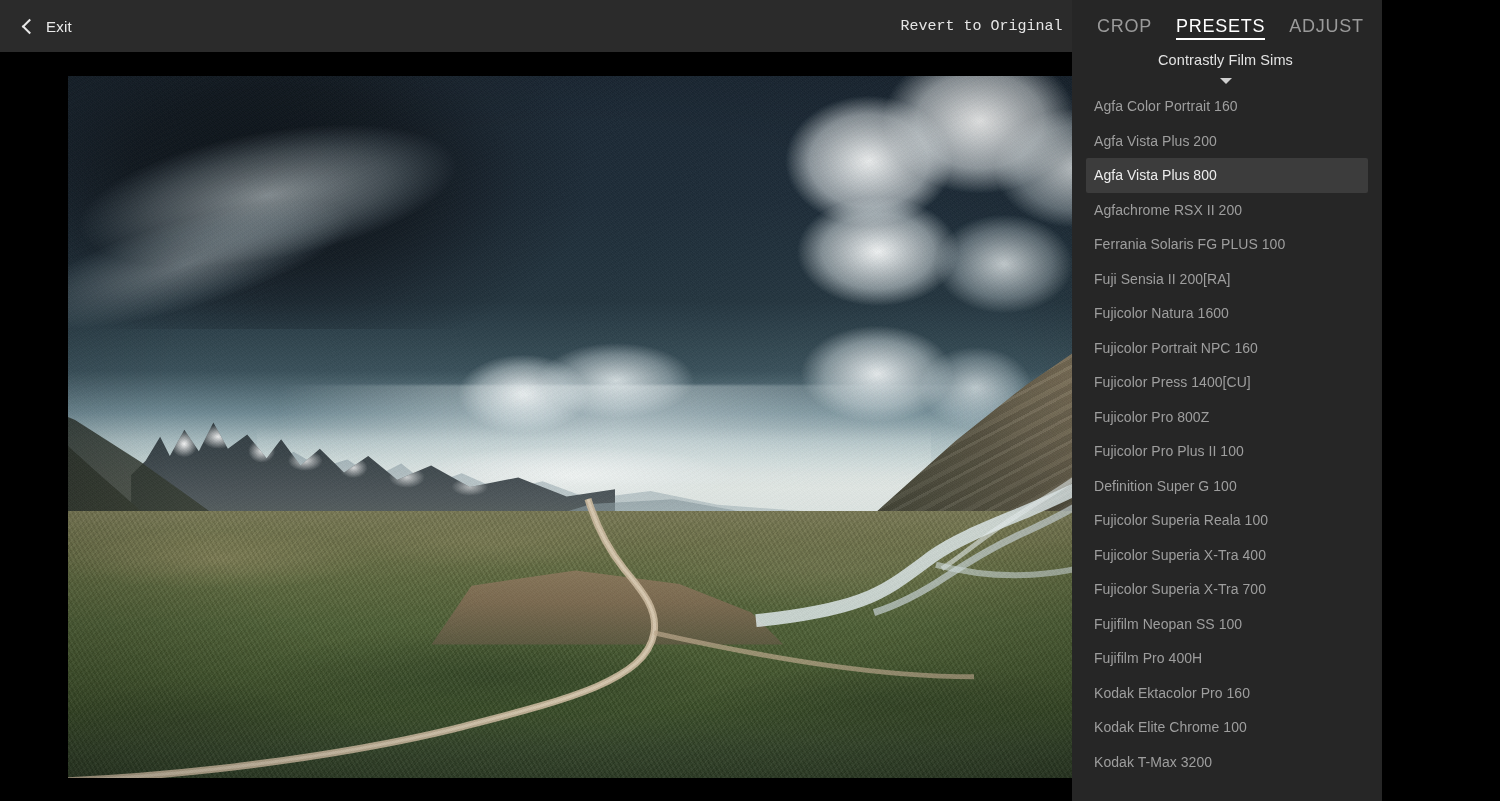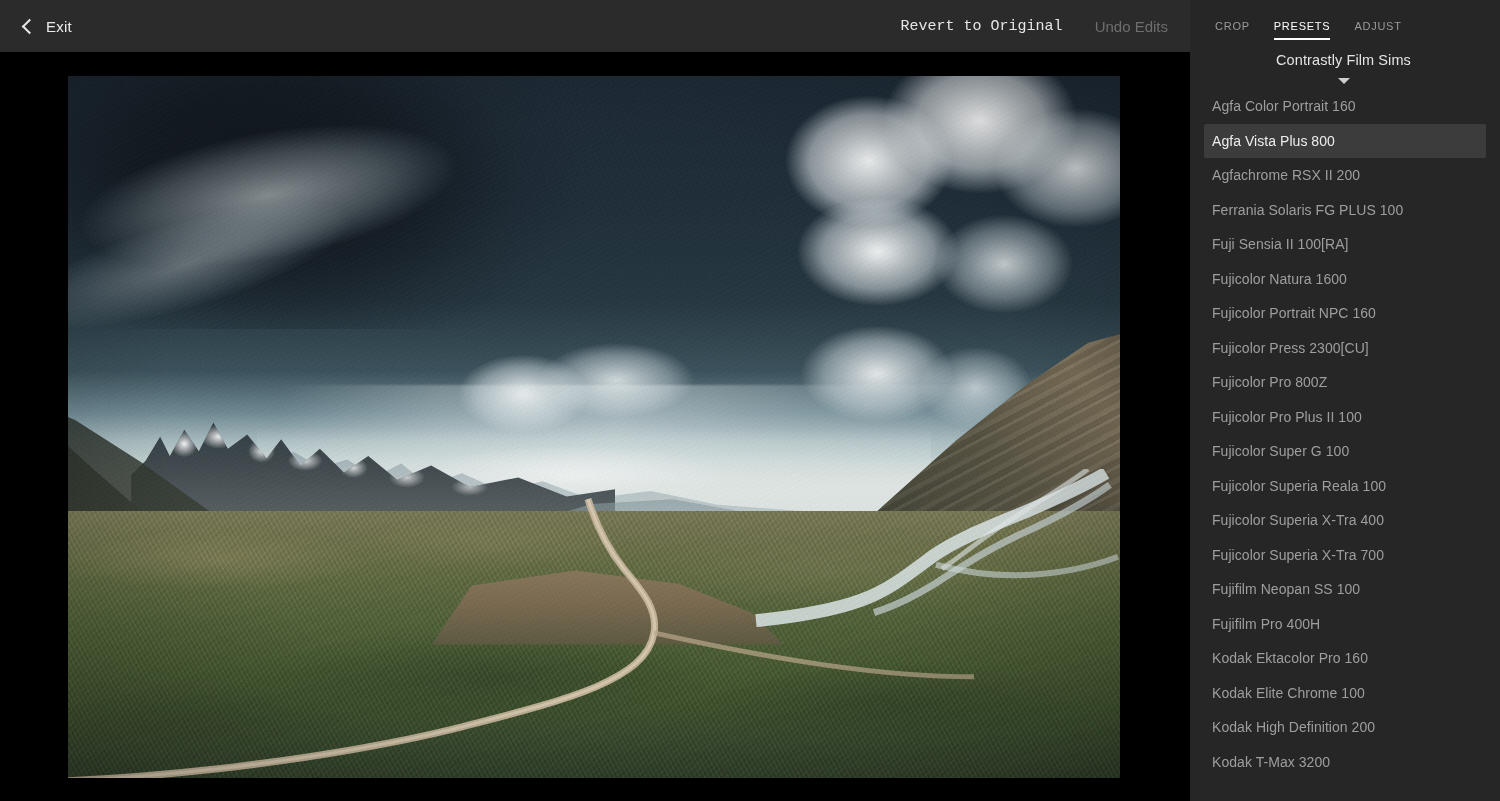--- a/index.html
+++ b/index.html
@@ -2,21 +2,21 @@
 <html><head>
 <meta charset="utf-8">
 <style>
   * { margin:0; padding:0; box-sizing:border-box; }
   html, body {
     width:1500px; height:801px;
     background:#000;
     font-family:"Liberation Sans", sans-serif;
     overflow:hidden;
   }
-  #app { position:relative; width:1500px; height:801px; background:#000; }
+  #app { position:relative; width:1382px; height:801px; background:#000; }
 
   
   .topbar {
     position:absolute; left:0; top:0; width:1190px; height:52px;
     background:#2b2b2b;
     display:flex; align-items:center;
   }
   .exit-btn {
     display:flex; align-items:center; gap:11px;
     margin-left:15px; padding:4px 6px;
@@ -280,21 +280,21 @@
   .sidebar {
     position:absolute; right:0; top:0; width:310px; height:801px;
     background:#262626;
     display:flex; flex-direction:column;
   }
   .tabs {
     height:52px; display:flex; align-items:center; gap:0;
     padding-left:13px; background:#262626;
   }
   .tab {
-    position:relative; color:#9a9a9a; font-size:11px; letter-spacing:.75px;
+    position:relative; color:#9a9a9a; font-size:18px; letter-spacing:.75px;
     padding:0 12px; height:52px; line-height:52px; cursor:pointer;
     background:none; border:none; font-family:inherit;
   }
   .tab.active { color:#ffffff; }
   .tab.active::after {
     content:""; position:absolute; left:12px; right:12px; bottom:12px;
     height:2px; background:#ffffff;
   }
   .group-header {
     display:flex; align-items:center; justify-content:space-between;
@@ -400,35 +400,35 @@
       <button class="tab">ADJUST</button>
     </div>
 
     <div class="group-header">
       <span class="group-title">Contrastly Film Sims</span>
       <span class="chev-down"></span>
     </div>
 
     <div class="preset-list">
       <div class="preset-item">Agfa Color Portrait 160</div>
+      <div class="preset-item">Agfa Vista Plus 200</div>
       <div class="preset-item selected">Agfa Vista Plus 800</div>
       <div class="preset-item">Agfachrome RSX II 200</div>
       <div class="preset-item">Ferrania Solaris FG PLUS 100</div>
-      <div class="preset-item">Fuji Sensia II 100[RA]</div>
+      <div class="preset-item">Fuji Sensia II 200[RA]</div>
       <div class="preset-item">Fujicolor Natura 1600</div>
       <div class="preset-item">Fujicolor Portrait NPC 160</div>
-      <div class="preset-item">Fujicolor Press 2300[CU]</div>
+      <div class="preset-item">Fujicolor Press 1400[CU]</div>
       <div class="preset-item">Fujicolor Pro 800Z</div>
       <div class="preset-item">Fujicolor Pro Plus II 100</div>
-      <div class="preset-item">Fujicolor Super G 100</div>
+      <div class="preset-item">Definition Super G 100</div>
       <div class="preset-item">Fujicolor Superia Reala 100</div>
       <div class="preset-item">Fujicolor Superia X-Tra 400</div>
       <div class="preset-item">Fujicolor Superia X-Tra 700</div>
       <div class="preset-item">Fujifilm Neopan SS 100</div>
       <div class="preset-item">Fujifilm Pro 400H</div>
       <div class="preset-item">Kodak Ektacolor Pro 160</div>
       <div class="preset-item">Kodak Elite Chrome 100</div>
-      <div class="preset-item">Kodak High Definition 200</div>
       <div class="preset-item">Kodak T-Max 3200</div>
     </div>
   </div>
 
 </div>
 
 </body></html>

